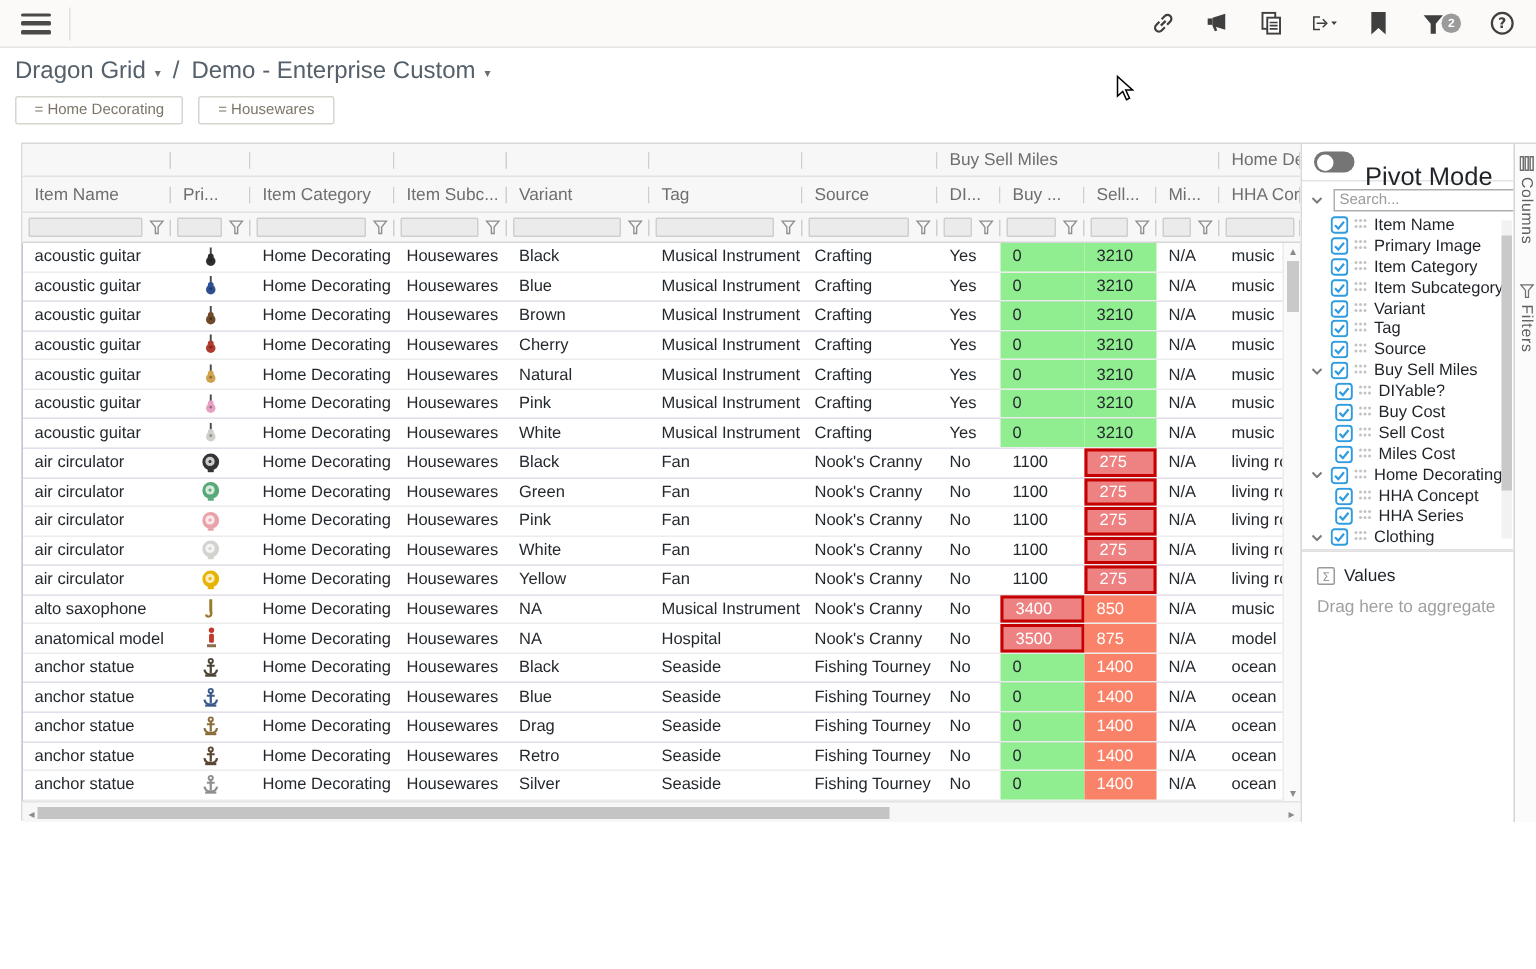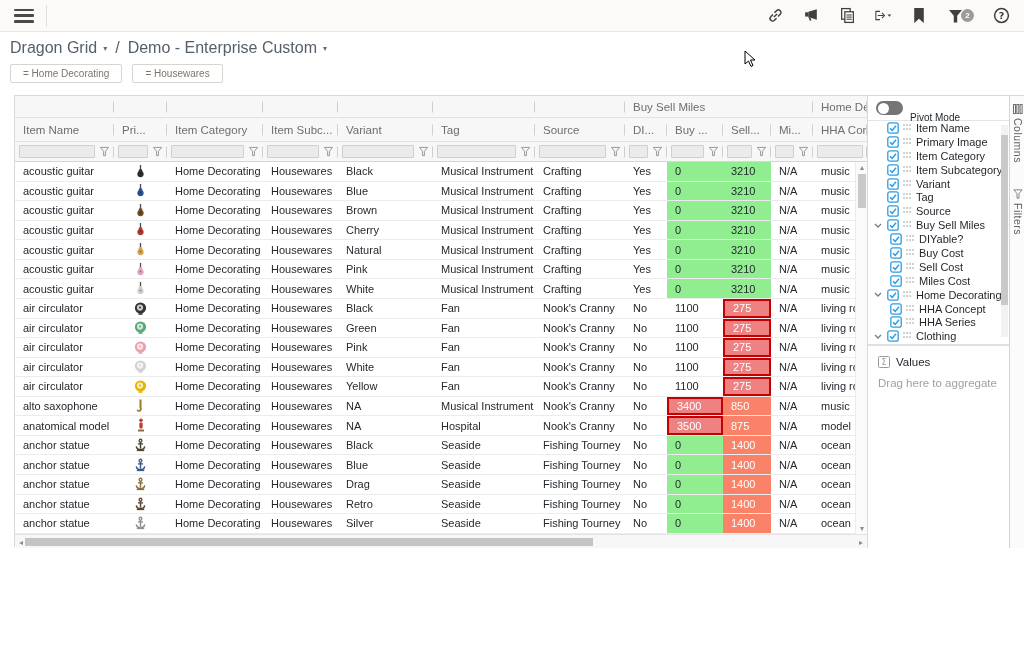--- a/index.html
+++ b/index.html
@@ -69,21 +69,21 @@
 
   
   .sidebar { position:absolute; left:852px; top:0; width:142px; height:452px;
     border-left:1px solid #d9d9d9; background:#fff; }
   .pivot-row { height:25px; border-bottom:1px solid #e4e4e4; display:flex; align-items:center;
     gap:7px; padding:0 0 0 8px; }
   .toggle { width:27px; height:14px; border-radius:8px; background:#757575; position:relative;
     cursor:pointer; flex:none; }
   .toggle-knob { position:absolute; left:1.5px; top:1.5px; width:11px; height:11px;
     border-radius:50%; background:#fff; }
-  .pivot-label { font-size:10px; color:#1f2328;margin-top:19px; }
+  .pivot-label { font-size:17px; color:#1f2328;margin-top:19px; }
   .search-row { height:20px; margin-top:2px; display:flex; align-items:center; gap:3px;
     padding:0 6px 0 5px; }
   .search-input { flex:1; height:15px; border:1px solid #adadad; background:#fff; font-size:10px;
     color:#333; padding:0 3px; font-family:"Liberation Sans", sans-serif; }
   .search-input::placeholder { color:#9a9a9a; }
   .tree { position:relative; height:223px; overflow:hidden; }
   .tree-item { height:13.9px; display:flex; align-items:center; gap:4px; font-size:11px;
     color:#1f2328; cursor:pointer; }
   .chev-slot { width:10px; flex:none; display:flex; align-items:center; justify-content:center; }
   .grip { flex:none; width:9px; height:8px; display:grid; grid-template-columns:repeat(3,3px);
@@ -704,20 +704,32 @@
     </div>
   </div>
 
   <div class="sidebar">
     <div class="pivot-row">
       <div class="toggle">
           <div class="toggle-knob"></div>
         </div>
       <span class="pivot-label">Pivot Mode</span>
     </div>
+    <div class="search-row">
+      <span class="chev-slot">
+        <svg width="8" height="5" viewBox="0 0 8 5">
+            <polyline points="1,1 4,4 7,1" fill="none" stroke="#7a7a7a" stroke-width="1.3"></polyline>
+          </svg>
+      </span>
+      <svg width="12" height="12" viewBox="0 0 12 12">
+          <rect x="0.8" y="0.8" width="10.4" height="10.4" rx="2" fill="#fff" stroke="#2f9ce0" stroke-width="1.3"></rect>
+          <polyline points="3,6.2 5.2,8.4 9,3.8" fill="none" stroke="#2f9ce0" stroke-width="1.5"></polyline>
+        </svg>
+      <input class="search-input" placeholder="Search..." style="">
+    </div>
     <div class="tree" id="columns-tree">
         <div class="tree-item" style="padding-left: 5px;">
           <span class="chev-slot"></span>
           <svg width="12" height="12" viewBox="0 0 12 12">
             <rect x="0.8" y="0.8" width="10.4" height="10.4" rx="2" fill="#fff" stroke="#2f9ce0" stroke-width="1.3"></rect>
             <polyline points="3,6.2 5.2,8.4 9,3.8" fill="none" stroke="#2f9ce0" stroke-width="1.5"></polyline>
           </svg>
           <span class="grip">
             <i></i>
             <i></i>

